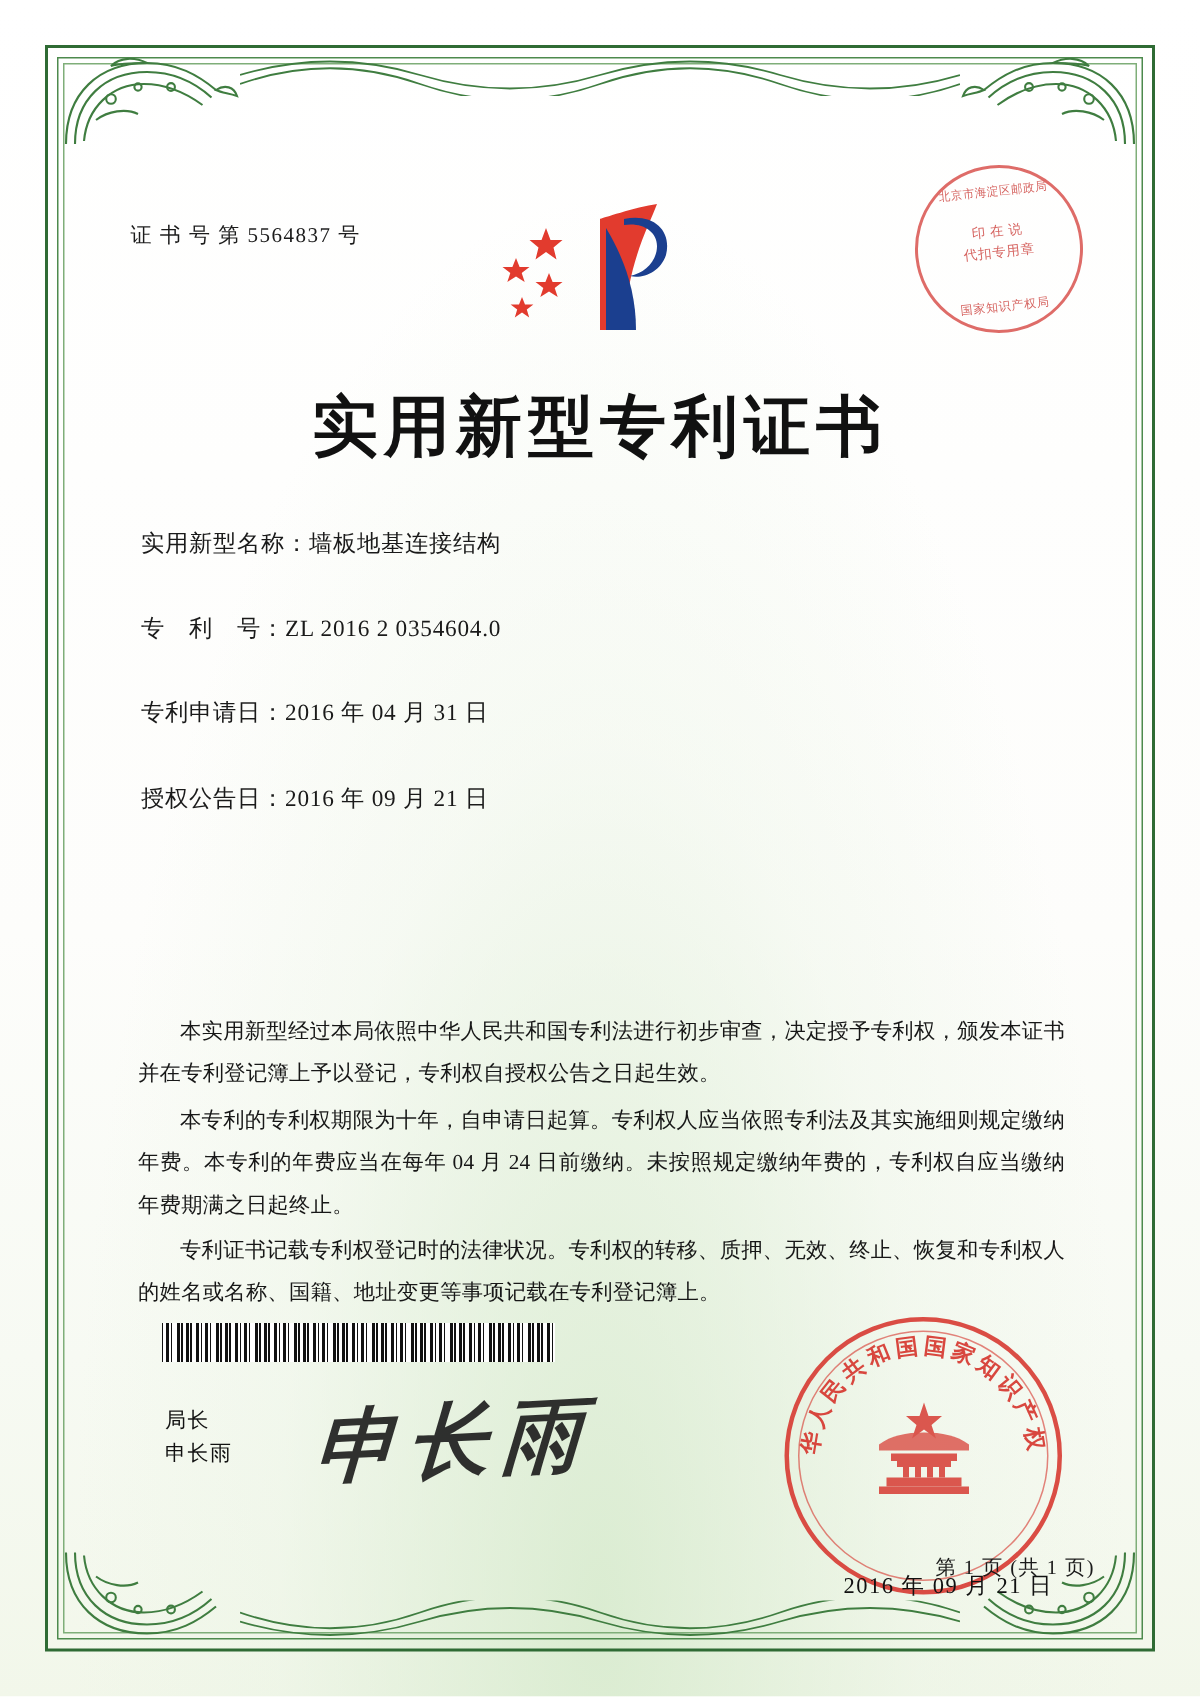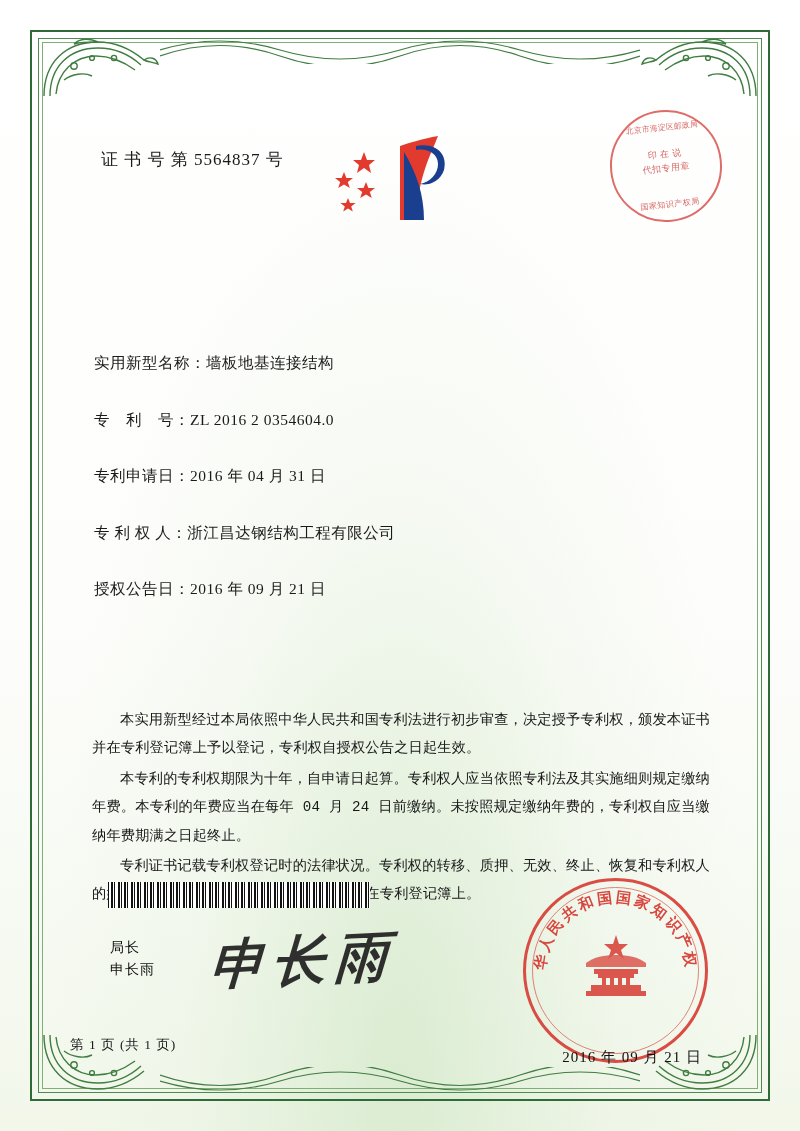--- a/index.html
+++ b/index.html
@@ -76,22 +76,22 @@
 
   
   .content {
     position: absolute;
     left: 70px; top: 70px;
     width: 660px; height: 990px;
   }
 
   .cert-no {
     position: absolute;
-    left: 31px; top: 78px;
-    font-size: 17px;
+    left: 17px; top: 78px;
+    font-size: 14px;
     letter-spacing: 1px;
     color: #1b1b1b;
     white-space: nowrap;
   }
 
   
   .logo {
     position: absolute;
     left: 258px; top: 62px;
     width: 130px; height: 95px;
@@ -148,23 +148,22 @@
     line-height: 1;
     margin-bottom: 41px;
     color: #1a1a1a;
     white-space: nowrap;
   }
   .field .lbl { letter-spacing: 0.5px; }
   .field .val { letter-spacing: 0.5px; }
 
   .paragraphs {
     position: absolute;
-    left: 22px; top: 636px;
+    left: 22px; top: 604px;
     width: 618px;
-    font-family: Liberation Mono, monospace;
   }
   .para {
     font-size: 14.2px;
     line-height: 2.0;
     text-indent: 28px;
     text-align: justify;
     color: #171717;
     margin: 0 0 2px 0;
     letter-spacing: 0.2px;
   }
@@ -242,21 +241,21 @@
     right: 28px; top: 978px;
     font-size: 15px;
     color: #111;
     letter-spacing: 1px;
   }
 
   .page-footer {
     position: absolute;
     left: 0; bottom: 6px;
     width: 660px;
-    text-align: left;
+    text-align: right;
     font-size: 13.5px;
     color: #1a1a1a;
     letter-spacing: 1px;
   }
 </style>
 </head>
 <body>
 
 <div class="page">
 
@@ -356,33 +355,31 @@
       </svg>
     </div>
 
     <div class="stamp-top">
       <div class="st-line st-arc-top">北京市海淀区邮政局</div>
       <div class="st-line st-l1">印 在 说</div>
       <div class="st-line st-l2">代扣专用章</div>
       <div class="st-line st-arc-bot">国家知识产权局</div>
     </div>
 
+    <div class="title">实用新型专利证书</div>
 
     <div class="fields">
       <div class="field">
         <span class="lbl">实用新型名称：</span><span class="val">墙板地基连接结构</span>
       </div>
       <div class="field">
         <span class="lbl">专　利　号：</span><span class="val">ZL 2016 2 0354604.0</span>
       </div>
       <div class="field">
         <span class="lbl">专利申请日：</span><span class="val">2016 年 04 月 31 日</span>
-      </div>
-      <div class="field">
-        <span class="lbl">专 利 权 人：</span><span class="val">浙江昌达钢结构工程有限公司</span>
       </div>
       <div class="field">
         <span class="lbl">授权公告日：</span><span class="val">2016 年 09 月 21 日</span>
       </div>
     </div>
 
     <div class="paragraphs">
       <p class="para">本实用新型经过本局依照中华人民共和国专利法进行初步审查，决定授予专利权，颁发本证书并在专利登记簿上予以登记，专利权自授权公告之日起生效。</p>
       <p class="para">本专利的专利权期限为十年，自申请日起算。专利权人应当依照专利法及其实施细则规定缴纳年费。本专利的年费应当在每年 04 月 24 日前缴纳。未按照规定缴纳年费的，专利权自应当缴纳年费期满之日起终止。</p>
       <p class="para">专利证书记载专利权登记时的法律状况。专利权的转移、质押、无效、终止、恢复和专利权人的姓名或名称、国籍、地址变更等事项记载在专利登记簿上。</p>

